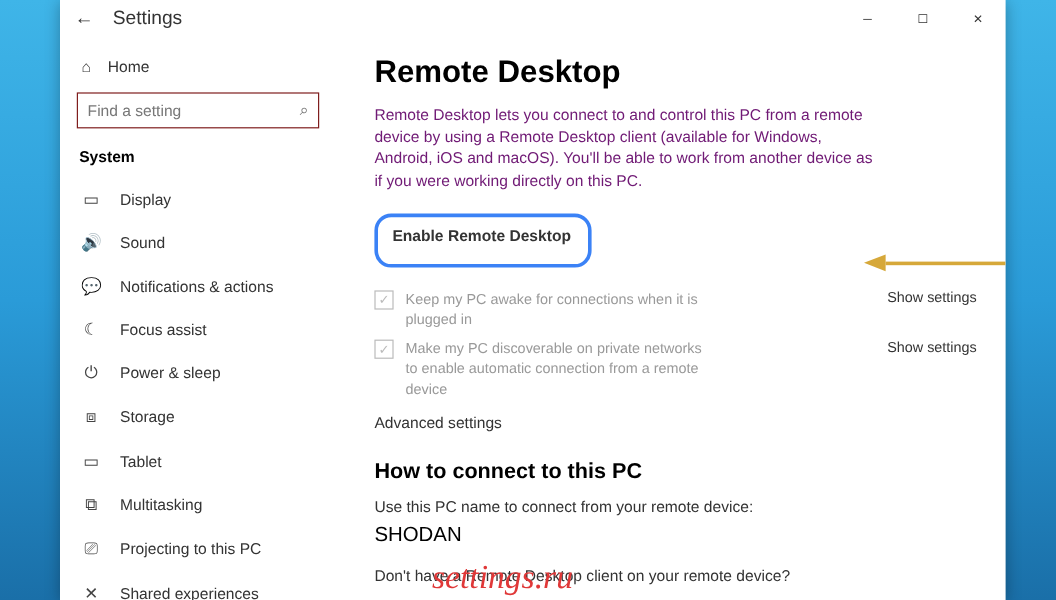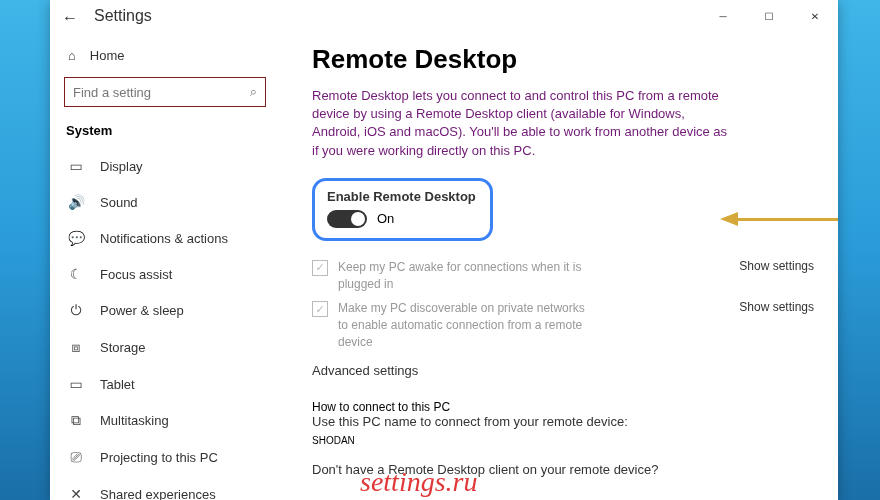--- a/index.html
+++ b/index.html
@@ -89,23 +89,23 @@
   margin: 8px 0; color: #999; font-size: 12px;
 }
 .check-row .cb {
   width: 16px; height: 16px; border: 1px solid #bbb;
   display: flex; align-items: center; justify-content: center;
   color: #bbb; font-size: 11px; flex-shrink: 0; margin-top: 1px;
 }
 .check-row .text { flex: 1; max-width: 260px; line-height: 1.4; }
 .check-row .link { color: #333; font-size: 12px; margin-left: auto; }
 .adv { font-size: 13px; color: #333; margin: 12px 0 22px 0; }
-.sub-h { font-size: 12px; font-weight: 400; }
+.sub-h { font-size: 18px; font-weight: 700; margin-bottom: 12px; }
 .sub-p { font-size: 13px; color: #333; margin-bottom: 6px; }
-.pcname { font-size: 10px; margin-bottom: 16px; }
+.pcname { font-size: 17px; margin-bottom: 16px; }
 .watermark {
   position: absolute; bottom: 2px; left: 360px;
   font-size: 28px; color: #e03838; font-style: italic;
   font-family: Georgia, serif; pointer-events: none;
 }
 </style>
 </head>
 <body>
 
 <div class="window">
@@ -172,24 +172,20 @@
           </div>
       </div>
     </div>
 
     <div class="main">
       <h1>Remote Desktop</h1>
       <p class="intro">Remote Desktop lets you connect to and control this PC from a remote device by using a Remote Desktop client (available for Windows, Android, iOS and macOS). You'll be able to work from another device as if you were working directly on this PC.</p>
 
       <div class="toggle-block">
         <div class="toggle-label">Enable Remote Desktop</div>
-        <div class="toggle-row">
-          <div class="switch"></div>
-          <span class="toggle-state">On</span>
-        </div>
       </div>
 
       <div class="arrow">
         <div class="arrow-head"></div>
         <div class="arrow-line"></div>
       </div>
 
       <div class="check-row">
         <div class="cb">✓</div>
         <div class="text">Keep my PC awake for connections when it is plugged in</div>

